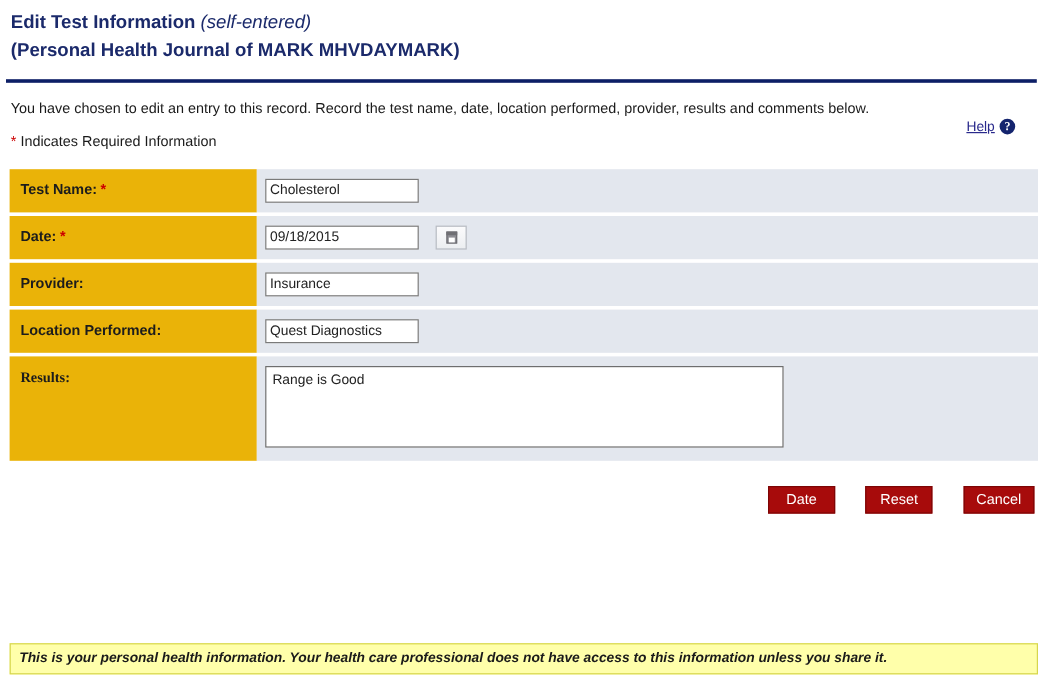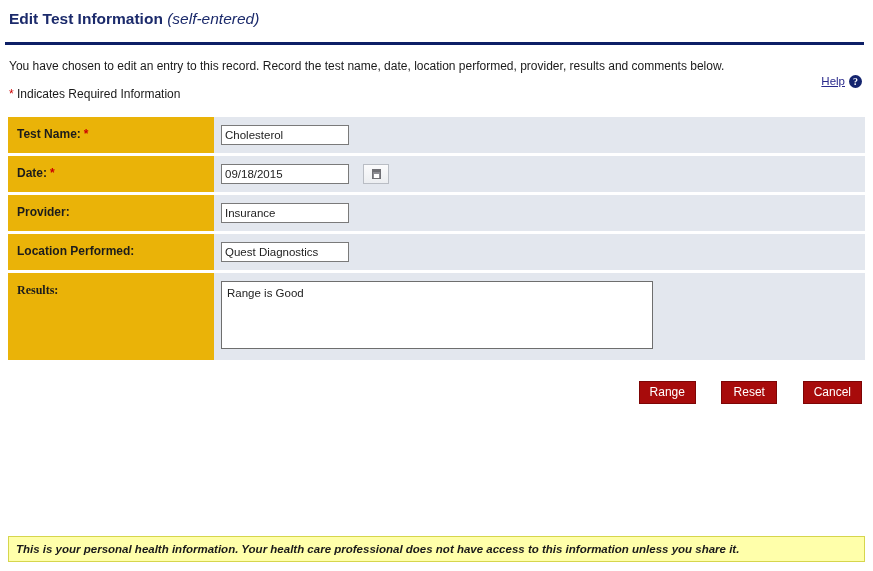--- a/index.html
+++ b/index.html
@@ -62,21 +62,21 @@
   }
   .req-note {
     font-size: 12px;
     color: #1a1a1a;
   }
   .req-star {
     color: #cc0000;
   }
   .help-block {
     position: absolute;
-    right: 11px;
+    right: 27px;
     top: -12px;
     display: flex;
     align-items: center;
     gap: 4px;
   }
   .help-link {
     font-size: 11.5px;
     color: #2a2a8c;
     text-decoration: underline;
     cursor: pointer;
@@ -236,20 +236,21 @@
   }
 </style>
 </head>
 <body>
 
 <div class="page-header">
   <div class="title-line1">
     <span class="title-main">Edit Test Information</span>
     <span class="title-self">(self-entered)</span>
   </div>
+  <div class="title-line2">(Personal Health Journal of MARK MHVDAYMARK)</div>
 </div>
 
 <div class="header-rule"></div>
 
 <div class="intro-text">You have chosen to edit an entry to this record. Record the test name, date, location performed, provider, results and comments below.</div>
 
 <div class="req-row">
   <span class="req-note"><span class="req-star">*</span><span> Indicates Required Information</span></span>
   <span class="help-block">
     <span class="help-link">Help</span>
@@ -306,18 +307,18 @@
     </td>
     <td class="field-cell">
       <textarea class="text-area" style="">Range is Good</textarea>
     </td>
   </tr>
 
 </tbody>
   </table>
 
 <div class="button-bar">
-  <span class="action-button">Range</span>
+  <span class="action-button">Date</span>
   <span class="action-button">Reset</span>
   <span class="action-button">Cancel</span>
 </div>
 
 <div class="footer-notice">This is your personal health information. Your health care professional does not have access to this information unless you share it.</div>
 
 </body></html>

